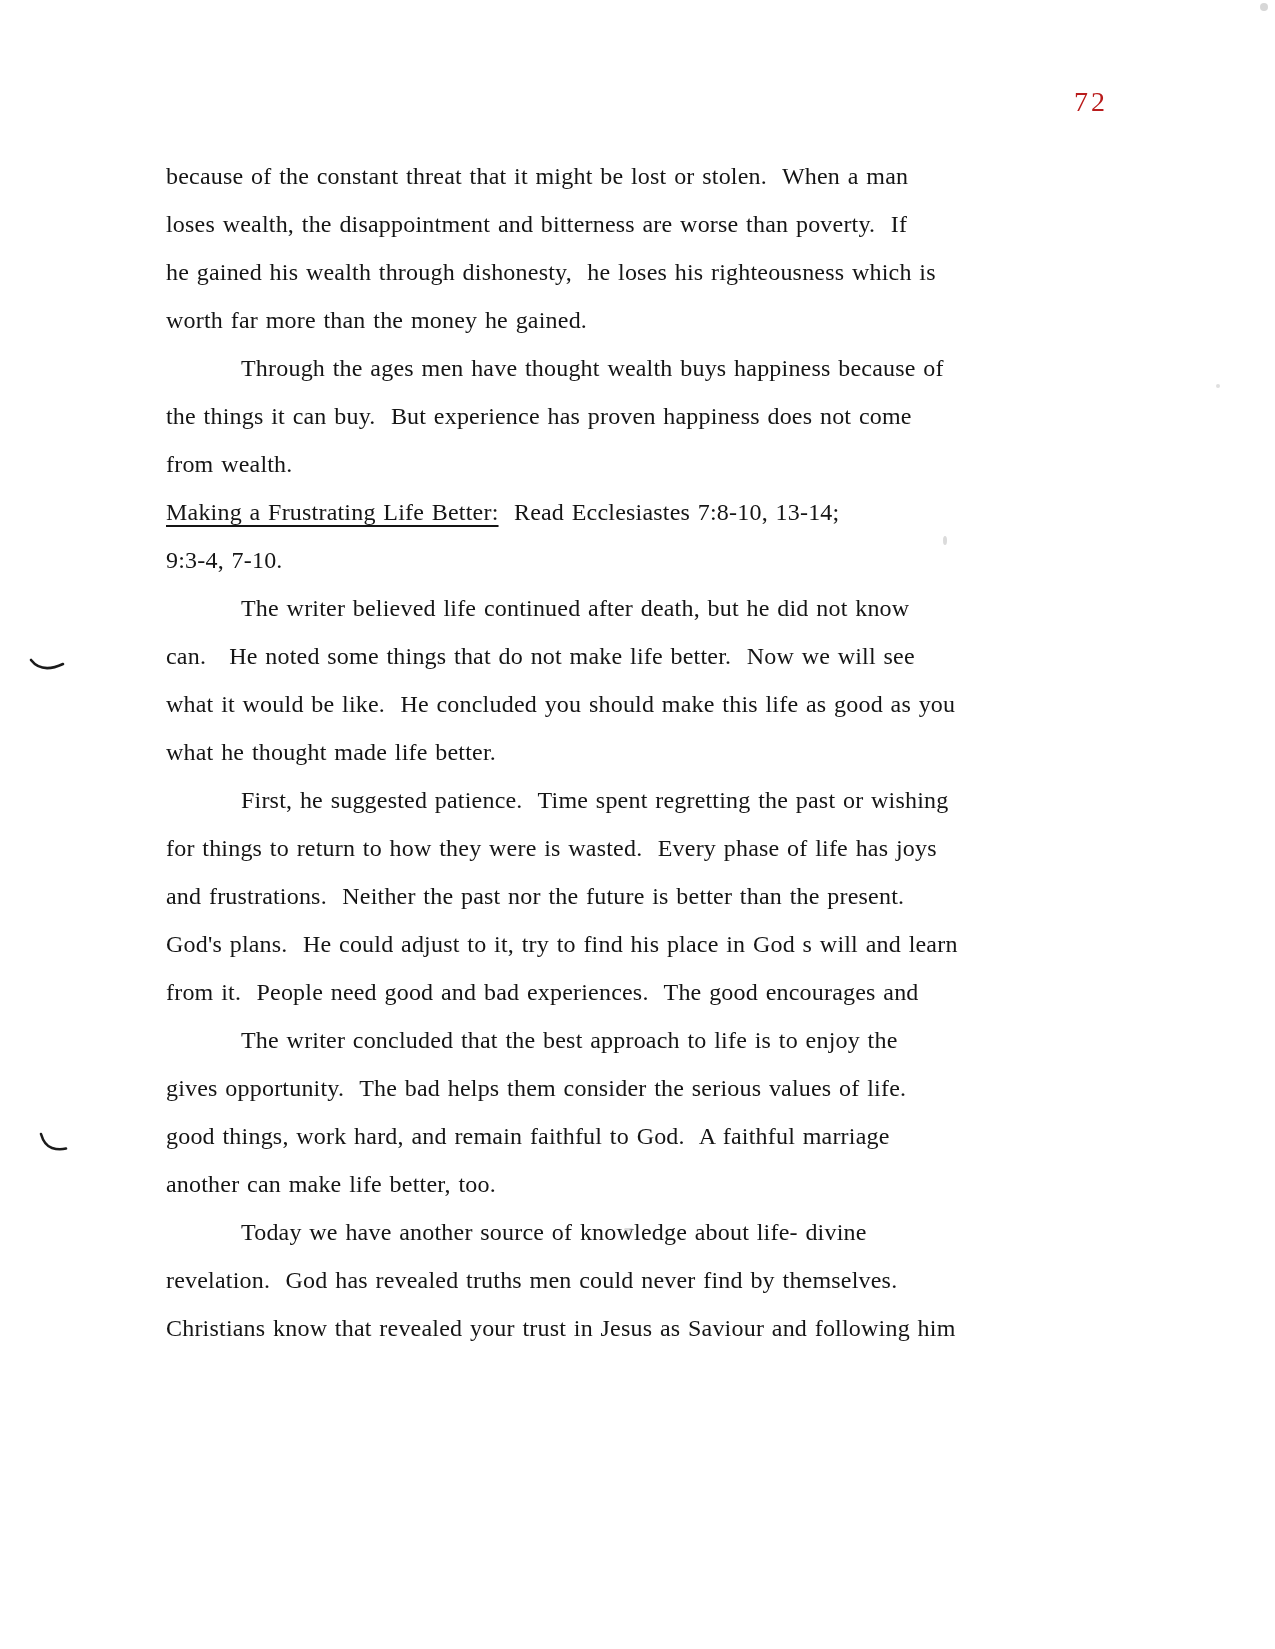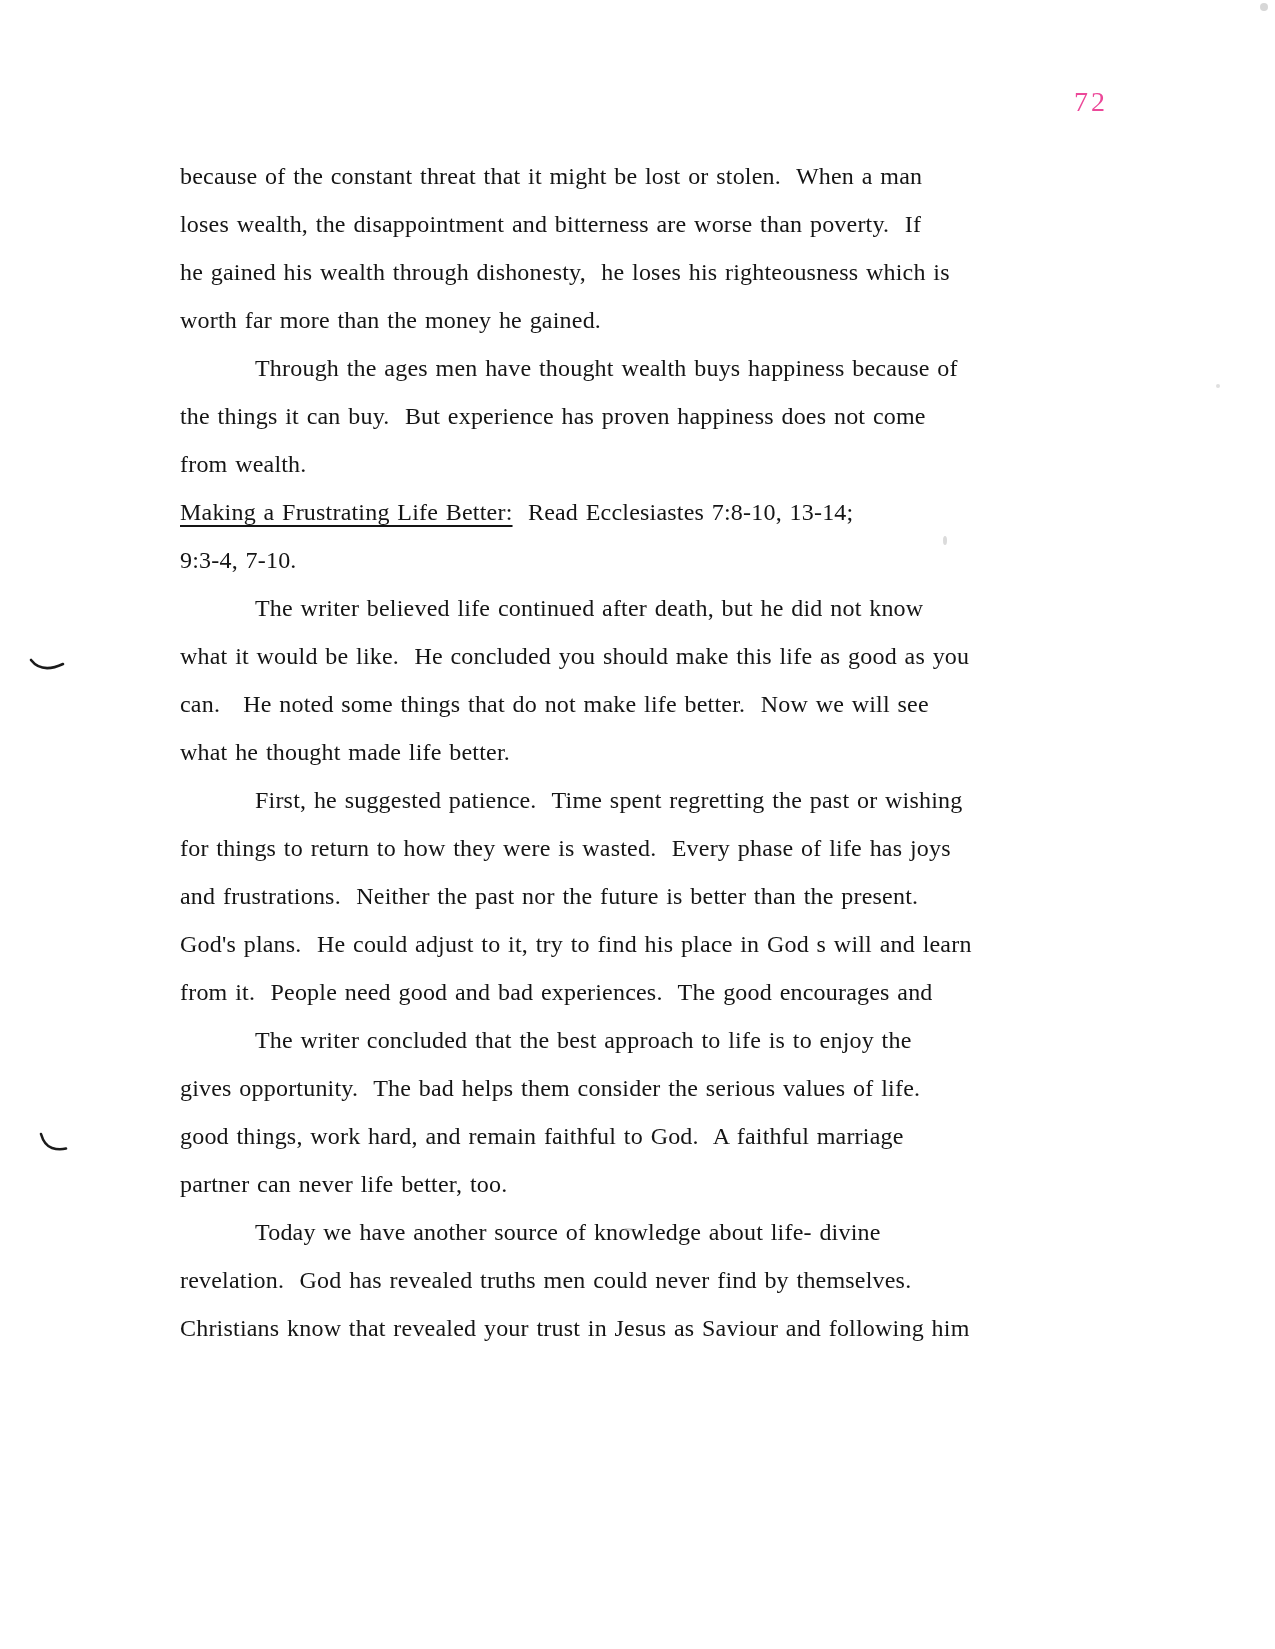--- a/index.html
+++ b/index.html
@@ -12,24 +12,24 @@
     overflow: hidden;
   }
   .page {
     position: absolute; left: 0; top: 0;
     width: 1275px; height: 1649px;
     background: #ffffff;
   }
   .page-number {
     position: absolute; left: 1074px; top: 86px;
     font-size: 28px; letter-spacing: 3px;
-    color: #ec4899;
+    color: #b91c1c;
   }
   .text-block {
-    position: absolute; left: 180px; top: 152px;
+    position: absolute; left: 166px; top: 152px;
     width: 920px;
   }
   .line {
     height: 48px; line-height: 48px;
     font-size: 24px;
     white-space: pre;
     word-spacing: 1.5px;
     letter-spacing: 0.2px;
   }
   .line.indent { padding-left: 75px; }
@@ -58,32 +58,32 @@
       <div class="line"><span>because of the constant threat that it might be lost or stolen.  When a man</span></div>
       <div class="line"><span>loses wealth, the disappointment and bitterness are worse than poverty.  If</span></div>
       <div class="line"><span>he gained his wealth through dishonesty,  he loses his righteousness which is</span></div>
       <div class="line"><span>worth far more than the money he gained.</span></div>
       <div class="line indent"><span>Through the ages men have thought wealth buys happiness because of</span></div>
       <div class="line"><span>the things it can buy.  But experience has proven happiness does not come</span></div>
       <div class="line"><span>from wealth.</span></div>
       <div class="line"><span class="u">Making a Frustrating Life Better:</span><span>  Read Ecclesiastes 7:8-10, 13-14;</span></div>
       <div class="line"><span>9:3-4, 7-10.</span></div>
       <div class="line indent"><span>The writer believed life continued after death, but he did not know</span></div>
+      <div class="line"><span>can.   He noted some things that do not make life better.  Now we will see</span></div>
       <div class="line"><span>what it would be like.  He concluded you should make this life as good as you</span></div>
-      <div class="line"><span>can.   He noted some things that do not make life better.  Now we will see</span></div>
       <div class="line"><span>what he thought made life better.</span></div>
       <div class="line indent"><span>First, he suggested patience.  Time spent regretting the past or wishing</span></div>
       <div class="line"><span>for things to return to how they were is wasted.  Every phase of life has joys</span></div>
       <div class="line"><span>and frustrations.  Neither the past nor the future is better than the present.</span></div>
       <div class="line"><span>God's plans.  He could adjust to it, try to find his place in God s will and learn</span></div>
       <div class="line"><span>from it.  People need good and bad experiences.  The good encourages and</span></div>
       <div class="line indent"><span>The writer concluded that the best approach to life is to enjoy the</span></div>
       <div class="line"><span>gives opportunity.  The bad helps them consider the serious values of life.</span></div>
       <div class="line"><span>good things, work hard, and remain faithful to God.  A faithful marriage</span></div>
-      <div class="line"><span>partner can never life better, too.</span></div>
+      <div class="line"><span>another can make life better, too.</span></div>
       <div class="line indent"><span>Today we have another source of knowledge about life- divine</span></div>
       <div class="line"><span>revelation.  God has revealed truths men could never find by themselves.</span></div>
       <div class="line"><span>Christians know that revealed your trust in Jesus as Saviour and following him</span></div>
     </div>
 
   <svg class="pen-mark" style="left:29px; top:656px;" width="38" height="20" viewBox="0 0 38 20">
     <path d="M2,4 C9,13 19,15 34,8" fill="none" stroke="#1b1b1b" stroke-width="2.6" stroke-linecap="round"></path>
   </svg>
 
   <svg class="pen-mark" style="left:38px; top:1132px;" width="32" height="22" viewBox="0 0 32 22">

